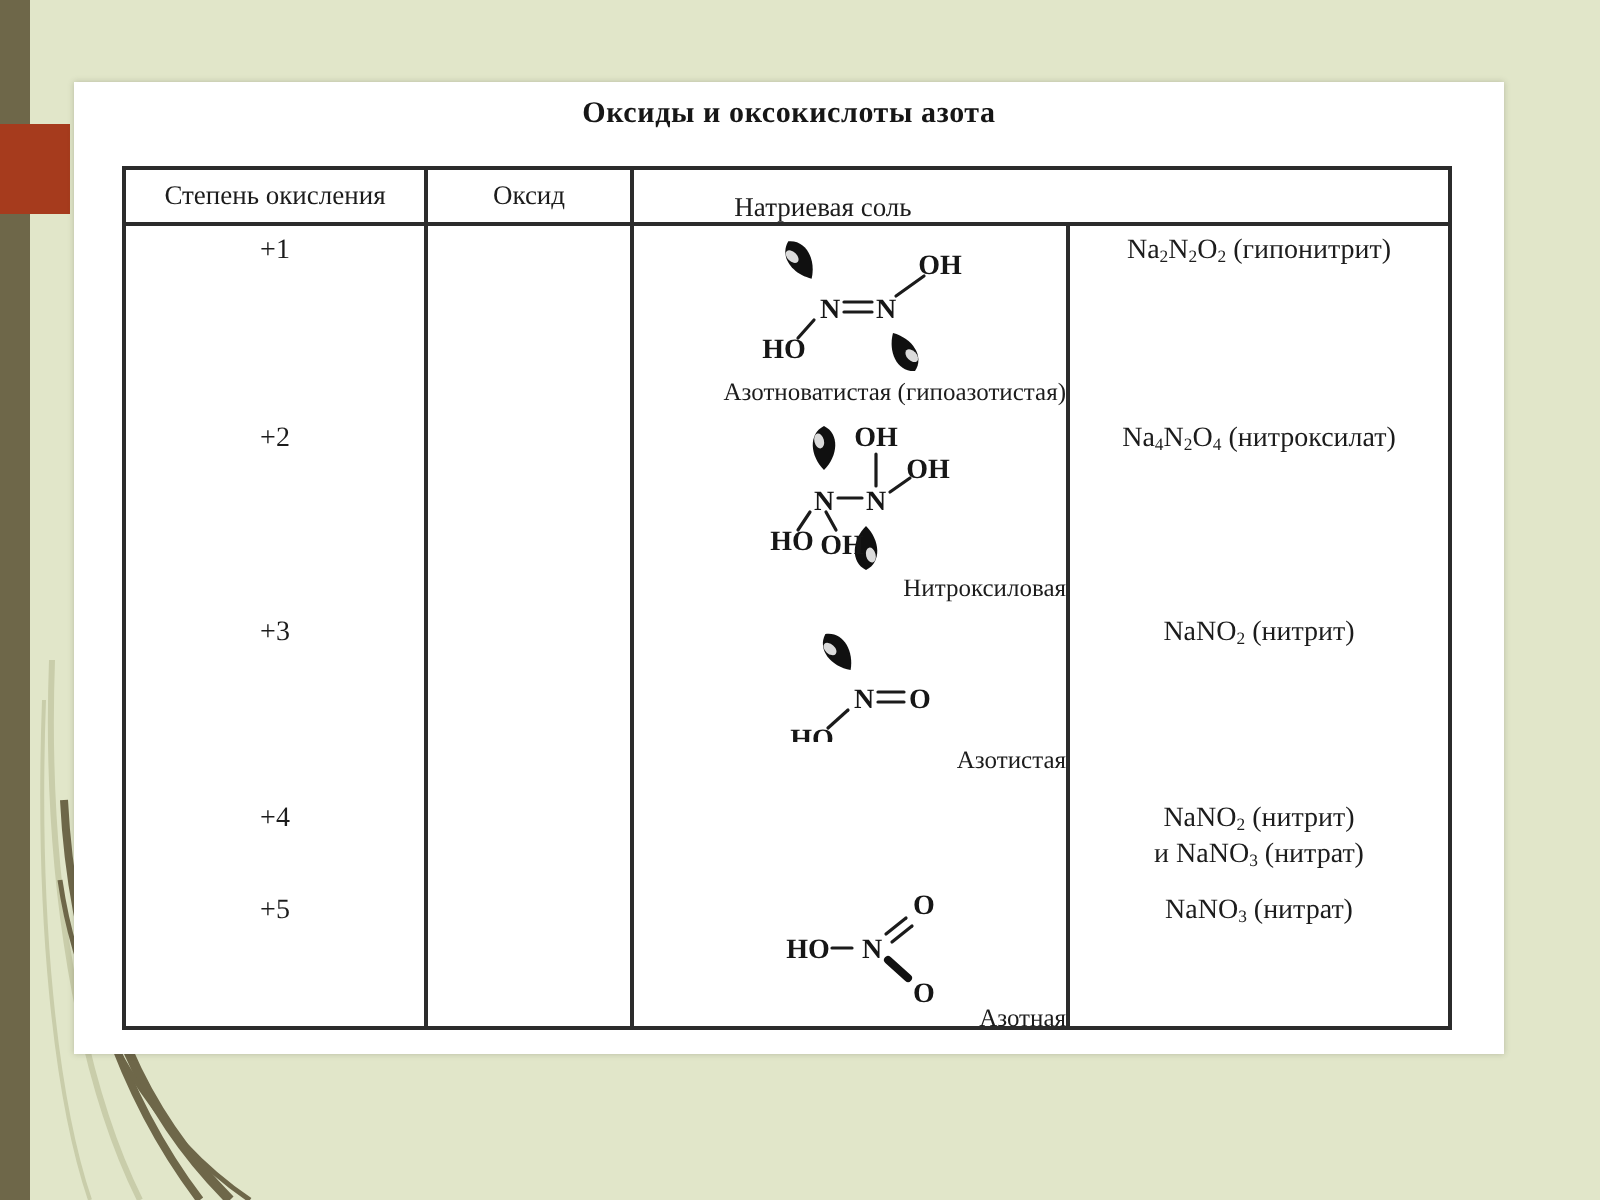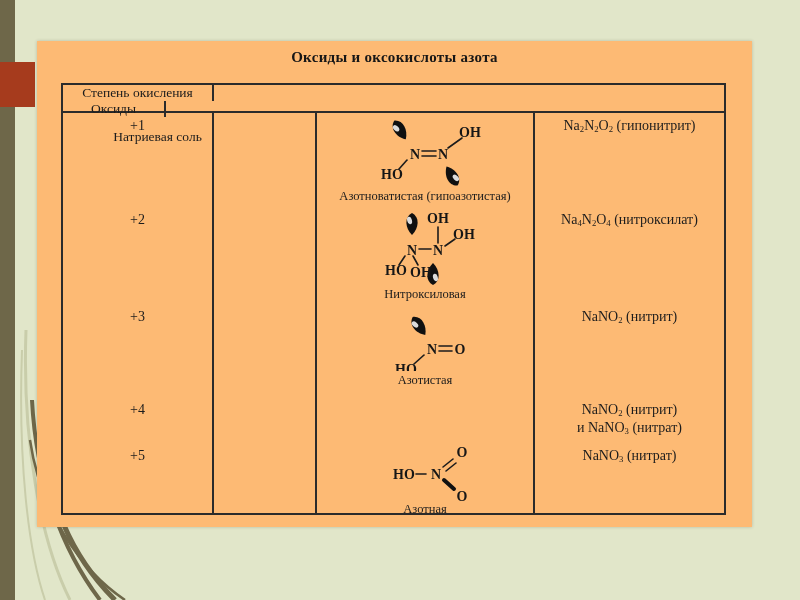--- a/index.html
+++ b/index.html
@@ -7,31 +7,31 @@
     position:relative;width:800px;height:600px;overflow:hidden;
     background:#e1e6c9;
     font-family:"Liberation Serif","DejaVu Serif",serif;
     color:#1c1c1c;
   }
   .curves{position:absolute;left:0;top:0;width:800px;height:600px;z-index:1;}
   .sidebar-stripe{position:absolute;left:0;top:0;width:15px;height:600px;background:#6e6749;z-index:2;}
   .accent-block{position:absolute;left:0;top:62px;width:35px;height:45px;background:#a63b1d;z-index:3;}
   .panel{
     position:absolute;left:37px;top:41px;width:715px;height:486px;
-    background:#fdba74;z-index:4;box-shadow:0 0 3px rgba(60,60,40,.25);
+    background:#ffffff;z-index:4;box-shadow:0 0 3px rgba(60,60,40,.25);
   }
   .page-title{
     position:absolute;left:0;top:8px;width:100%;text-align:center;
     font-weight:bold;font-size:15px;letter-spacing:.3px;color:#161616;
   }
   .table{
     position:absolute;left:24px;top:42px;width:665px;height:432px;
     border:2px solid #2b2b2b;box-sizing:border-box;
   }
-  .thead{display:flex;height:26px;border-bottom:2px solid #2b2b2b;flex-direction:column;}
+  .thead{display:flex;height:26px;border-bottom:2px solid #2b2b2b;}
   .th{
     box-sizing:border-box;border-right:2px solid #2b2b2b;
     display:flex;align-items:center;justify-content:center;
     font-size:13.5px;white-space:nowrap;
   }
   .th:last-child{border-right:none;margin-top:12px;}
   .th.c1{width:151px}.th.c2{width:103px}.th.c3{width:218px}.th.c4{width:189px}
   .tbody{position:relative;height:402px;}
   .vline{position:absolute;top:0;width:2px;height:100%;background:#2b2b2b;}
   .col{position:absolute;top:0;height:100%;}
@@ -40,21 +40,21 @@
   .col3{left:254px;width:216px;}
   .col4{left:472px;width:189px;text-decoration:underline;}
   .cellline{
     position:absolute;left:0;width:100%;height:18px;line-height:18px;
     text-align:center;font-size:14px;white-space:nowrap;
   }
   sub{font-size:62%;line-height:0;vertical-align:-0.25em;}
   .struct{position:absolute;left:0;width:216px;}
   .caption{
     position:absolute;left:0;width:100%;height:15px;line-height:15px;
-    text-align:center;font-size:12.5px;white-space:nowrap;
+    text-align:right;font-size:12.5px;white-space:nowrap;
   }
   svg text{
     font-family:"Liberation Serif","DejaVu Serif",serif;
     font-weight:bold;font-size:14px;fill:#161616;
   }
   .bond{stroke:#1b1b1b;stroke-width:1.6;stroke-linecap:round;}
   .wedge{stroke:#111;stroke-width:4;stroke-linecap:round;}
 </style>
 </head>
 <body>
@@ -77,21 +77,21 @@
 
   <div class="sidebar-stripe"></div>
   <div class="accent-block"></div>
 
   <div class="panel">
     <div class="page-title">Оксиды и оксокислоты азота</div>
 
     <div class="table">
       <div class="thead">
         <div class="th c1">Степень окисления</div>
-        <div class="th c2">Оксиды</div>
+        <div class="th c2">Оксид</div>
         <div class="th c4">Натриевая соль</div>
       </div>
 
       <div class="tbody">
         <div class="vline" style="left:149px"></div>
         <div class="vline" style="left:252px"></div>
         <div class="vline" style="left:470px"></div>
 
         <div class="col col1">
           <div class="cellline" style="top:4px">+1</div>

